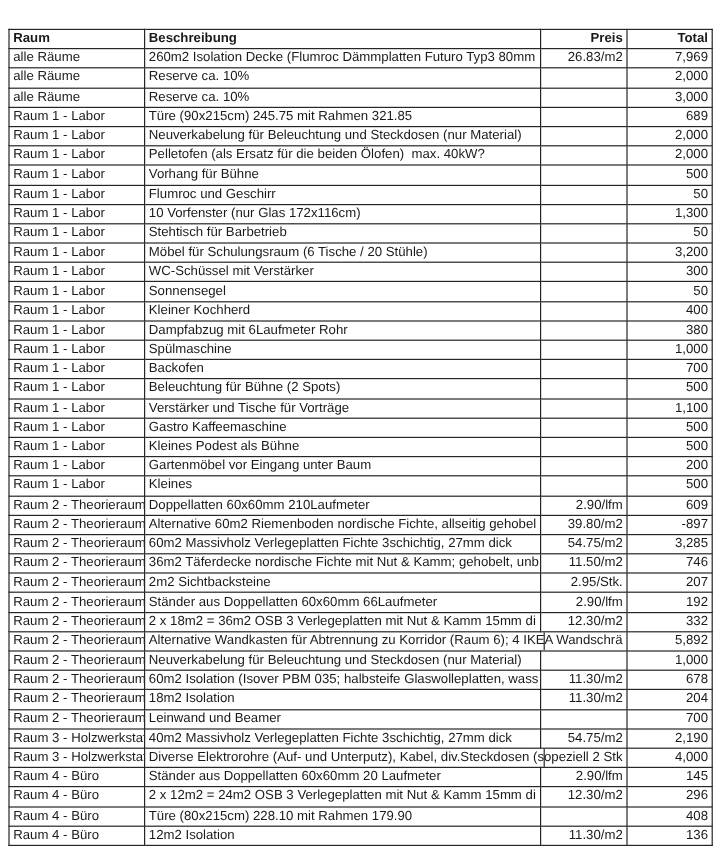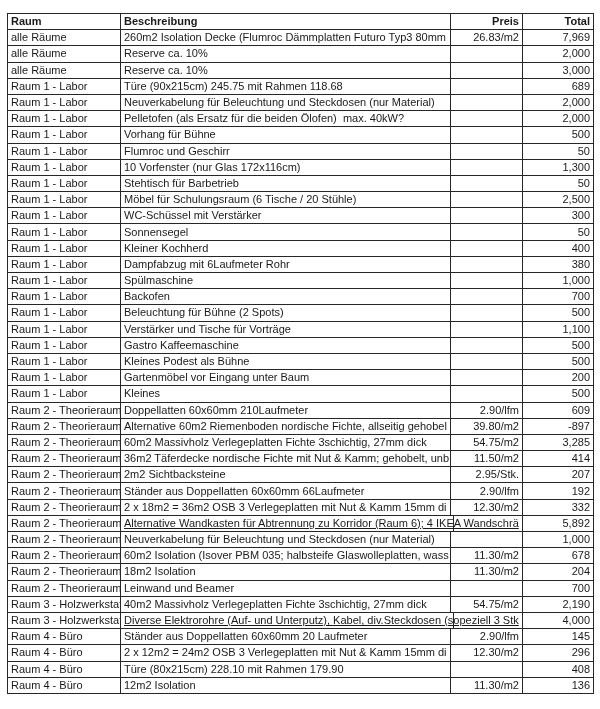--- a/index.html
+++ b/index.html
@@ -13,21 +13,21 @@
   .page {
     position: relative;
     width: 600px;
     height: 709px;
     background: #ffffff;
     overflow: hidden;
   }
   table.cost-table {
     position: absolute;
     left: 7px;
-    top: 13px;
+    top: 24px;
     border-collapse: collapse;
     table-layout: fixed;
     width: 586px;
   }
   .cost-table th, .cost-table td {
     border: 1px solid #262626;
     height: 15.2px;
     padding: 0 3px;
     font-size: 11px;
     line-height: 15px;
@@ -38,21 +38,20 @@
   }
   .cost-table th { font-weight: bold; }
   .col-raum, .col-beschreibung { text-align: left; }
   .col-preis, .col-total { text-align: right; }
   
   .overflow-span {
     background-image: linear-gradient(#262626, #262626);
     background-size: 1px 100%;
     background-position: 332px 0;
     background-repeat: no-repeat;
-    text-decoration: underline;
   }
 </style>
 </head>
 <body>
 
 <div class="page">
   <table class="cost-table">
     <colgroup>
       <col style="width:113px">
       <col style="width:330px">
@@ -81,21 +80,21 @@
           <td class="col-total">2,000</td>
         </tr>
         <tr>
           <td class="col-raum">alle Räume</td>
           <td class="col-beschreibung">Reserve ca. 10%</td>
           <td class="col-preis"></td>
           <td class="col-total">3,000</td>
         </tr>
         <tr>
           <td class="col-raum">Raum 1 - Labor</td>
-          <td class="col-beschreibung">Türe (90x215cm) 245.75 mit Rahmen 118.68</td>
+          <td class="col-beschreibung">Türe (90x215cm) 245.75 mit Rahmen 321.85</td>
           <td class="col-preis"></td>
           <td class="col-total">689</td>
         </tr>
         <tr>
           <td class="col-raum">Raum 1 - Labor</td>
           <td class="col-beschreibung">Neuverkabelung für Beleuchtung und Steckdosen (nur Material)</td>
           <td class="col-preis"></td>
           <td class="col-total">2,000</td>
         </tr>
         <tr>
@@ -125,21 +124,21 @@
         <tr>
           <td class="col-raum">Raum 1 - Labor</td>
           <td class="col-beschreibung">Stehtisch für Barbetrieb</td>
           <td class="col-preis"></td>
           <td class="col-total">50</td>
         </tr>
         <tr>
           <td class="col-raum">Raum 1 - Labor</td>
           <td class="col-beschreibung">Möbel für Schulungsraum (6 Tische / 20 Stühle)</td>
           <td class="col-preis"></td>
-          <td class="col-total">2,500</td>
+          <td class="col-total">3,200</td>
         </tr>
         <tr>
           <td class="col-raum">Raum 1 - Labor</td>
           <td class="col-beschreibung">WC-Schüssel mit Verstärker</td>
           <td class="col-preis"></td>
           <td class="col-total">300</td>
         </tr>
         <tr>
           <td class="col-raum">Raum 1 - Labor</td>
           <td class="col-beschreibung">Sonnensegel</td>
@@ -221,21 +220,21 @@
         <tr>
           <td class="col-raum">Raum 2 - Theorieraum</td>
           <td class="col-beschreibung">60m2 Massivholz Verlegeplatten Fichte 3schichtig, 27mm dick</td>
           <td class="col-preis">54.75/m2</td>
           <td class="col-total">3,285</td>
         </tr>
         <tr>
           <td class="col-raum">Raum 2 - Theorieraum</td>
           <td class="col-beschreibung">36m2 Täferdecke nordische Fichte mit Nut &amp; Kamm; gehobelt, unb</td>
           <td class="col-preis">11.50/m2</td>
-          <td class="col-total">414</td>
+          <td class="col-total">746</td>
         </tr>
         <tr>
           <td class="col-raum">Raum 2 - Theorieraum</td>
           <td class="col-beschreibung">2m2 Sichtbacksteine</td>
           <td class="col-preis">2.95/Stk.</td>
           <td class="col-total">207</td>
         </tr>
         <tr>
           <td class="col-raum">Raum 2 - Theorieraum</td>
           <td class="col-beschreibung">Ständer aus Doppellatten 60x60mm 66Laufmeter</td>
@@ -278,21 +277,21 @@
           <td class="col-total">700</td>
         </tr>
         <tr>
           <td class="col-raum">Raum 3 - Holzwerkstatt</td>
           <td class="col-beschreibung">40m2 Massivholz Verlegeplatten Fichte 3schichtig, 27mm dick</td>
           <td class="col-preis">54.75/m2</td>
           <td class="col-total">2,190</td>
         </tr>
         <tr>
           <td class="col-raum">Raum 3 - Holzwerkstatt</td>
-          <td class="col-beschreibung overflow-span" colspan="2">Diverse Elektrorohre (Auf- und Unterputz), Kabel, div.Steckdosen (sopeziell 3 Stk</td>
+          <td class="col-beschreibung overflow-span" colspan="2">Diverse Elektrorohre (Auf- und Unterputz), Kabel, div.Steckdosen (sopeziell 2 Stk</td>
           <td class="col-total">4,000</td>
         </tr>
         <tr>
           <td class="col-raum">Raum 4 - Büro</td>
           <td class="col-beschreibung">Ständer aus Doppellatten 60x60mm 20 Laufmeter</td>
           <td class="col-preis">2.90/lfm</td>
           <td class="col-total">145</td>
         </tr>
         <tr>
           <td class="col-raum">Raum 4 - Büro</td>

